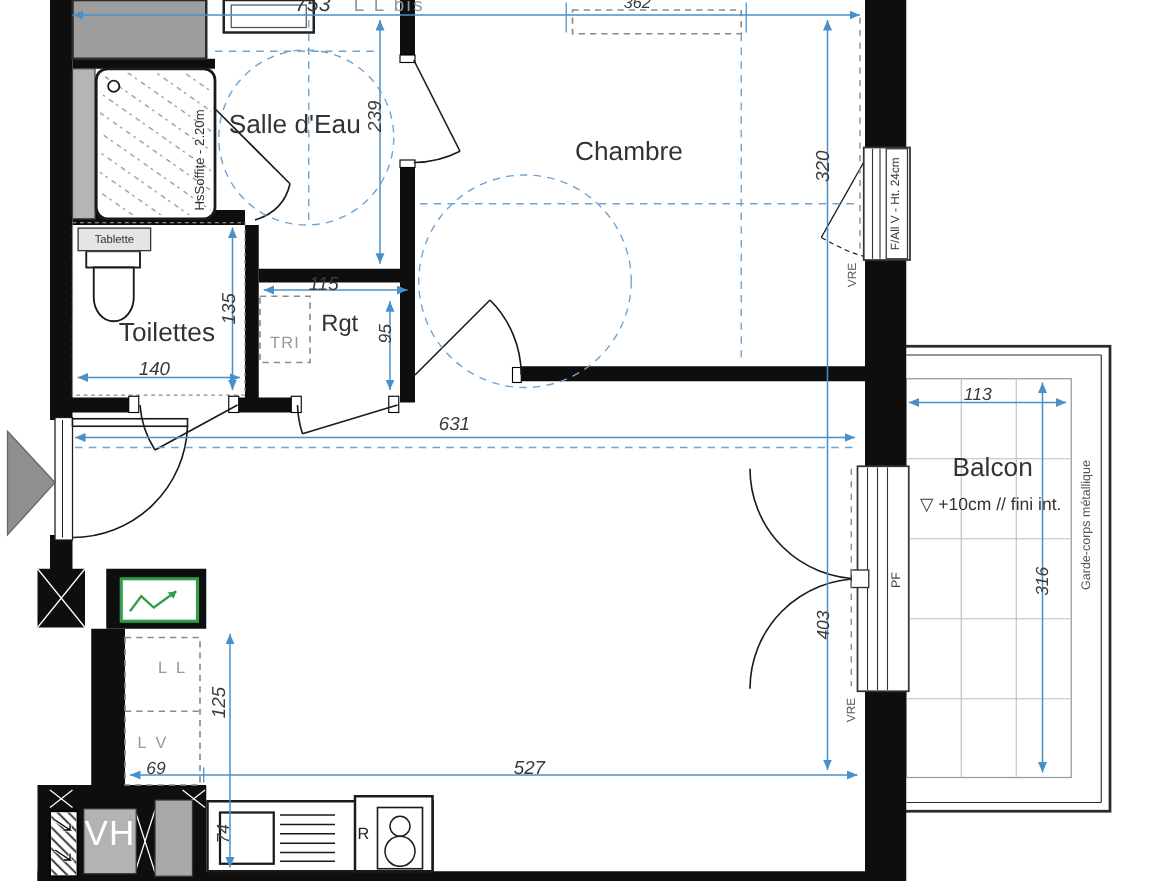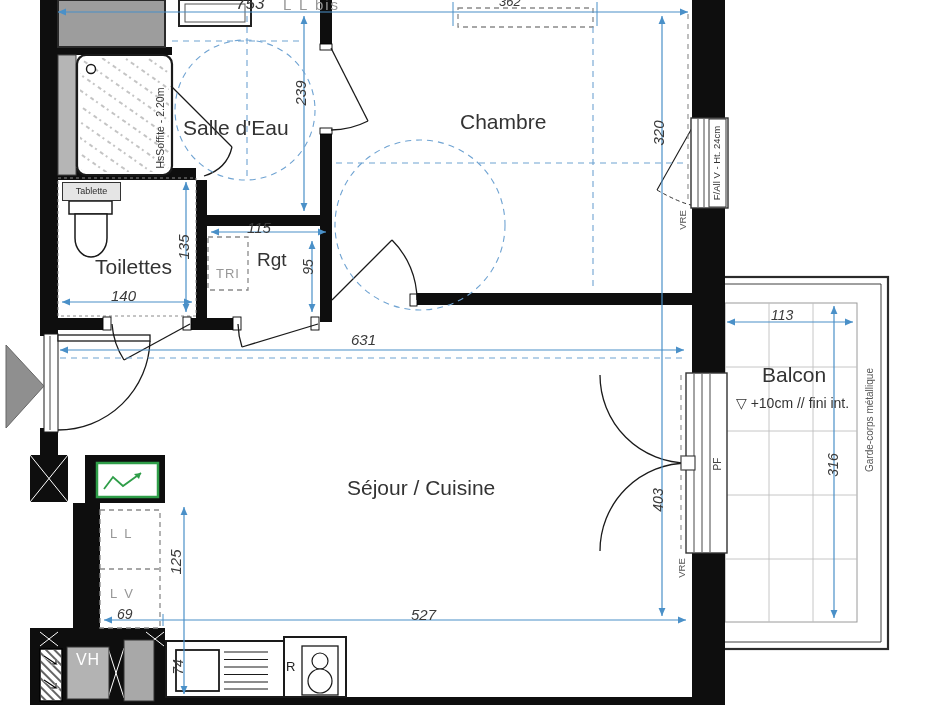--- a/index.html
+++ b/index.html
@@ -205,54 +205,53 @@
   <g stroke="#8a8a8a" stroke-width="1.1" fill="none" stroke-dasharray="5,5">
     <path d="M688,14 V203"></path>
     <path d="M681,375 V549"></path>
   </g>
 </svg>
 
   <div class="lbl dimtxt" style="left:236px;top:-6px;font-size:17px;">753</div>
   <div class="lbl gray" style="left:283px;top:-4px;font-size:15px;letter-spacing:2px;">L L bis</div>
   <div class="lbl dimtxt" style="left:499px;top:-6px;font-size:13px;">362</div>
 
-  <div class="lbl room" style="left:183px;top:116px;">Salle d'Eau</div>
+  <div class="lbl room" style="left:183px;top:88px;">Salle d'Eau</div>
   <div class="lbl rot" style="left:100px;top:120px;width:120px;font-size:10.5px;color:#333;">HsSoffite - 2.20m</div>
   <div class="lbl dimtxt rot" style="left:271px;top:85px;width:60px;">239</div>
 
   <div class="lbl room" style="left:460px;top:110px;">Chambre</div>
   <div class="lbl dimtxt rot" style="left:629px;top:125px;width:60px;">320</div>
   <div class="lbl rot" style="left:667px;top:155px;width:100px;font-size:9.5px;color:#333;">F/All V - Ht. 24cm</div>
   <div class="lbl rot" style="left:667px;top:212px;width:32px;font-size:9.5px;color:#555;">VRE</div>
 
   <div class="lbl boxed" style="left:62px;top:182px;width:57px;height:17px;line-height:17px;font-size:9px;">Tablette</div>
   <div class="lbl room" style="left:95px;top:255px;">Toilettes</div>
   <div class="lbl dimtxt rot" style="left:154px;top:239px;width:60px;">135</div>
   <div class="lbl dimtxt" style="left:111px;top:287px;">140</div>
 
   <div class="lbl dimtxt" style="left:247px;top:219px;">115</div>
   <div class="lbl gray" style="left:209px;top:254px;width:38px;text-align:center;font-size:13px;letter-spacing:1px;margin-top:12px;">TRI</div>
   <div class="lbl" style="left:257px;top:249px;font-size:19px;color:#333;">Rgt</div>
   <div class="lbl dimtxt rot" style="left:278px;top:259px;width:60px;font-size:14px;">95</div>
 
   <div class="lbl dimtxt" style="left:351px;top:331px;">631</div>
-  <div class="lbl room" style="left:347px;top:476px;">Séjour / Cuisine</div>
 
   <div class="lbl room" style="left:762px;top:363px;">Balcon</div>
   <div class="lbl" style="left:736px;top:395px;font-size:14px;color:#333;">▽ +10cm // fini int.</div>
   <div class="lbl dimtxt" style="left:771px;top:307px;font-size:14px;">113</div>
   <div class="lbl dimtxt rot" style="left:803px;top:457px;width:60px;font-size:14px;">316</div>
   <div class="lbl dimtxt rot" style="left:628px;top:492px;width:60px;font-size:14px;">403</div>
   <div class="lbl rot" style="left:702px;top:456px;width:32px;font-size:10px;color:#444;">PF</div>
   <div class="lbl rot" style="left:666px;top:560px;width:32px;font-size:9.5px;color:#555;">VRE</div>
   <div class="lbl rot" style="left:790px;top:412px;width:160px;font-size:10px;color:#555;">Garde-corps métallique</div>
 
-  <div class="lbl gray" style="left:110px;top:526px;width:40px;text-align:left;font-size:13px;letter-spacing:2px;">L L</div>
+  <div class="lbl gray" style="left:110px;top:526px;width:40px;text-align:right;font-size:13px;letter-spacing:2px;">L L</div>
   <div class="lbl gray" style="left:110px;top:586px;width:40px;text-align:left;font-size:13px;letter-spacing:2px;">L V</div>
   <div class="lbl dimtxt rot" style="left:146px;top:554px;width:60px;">125</div>
   <div class="lbl dimtxt" style="left:117px;top:606px;font-size:14px;">69</div>
   <div class="lbl dimtxt" style="left:411px;top:606px;">527</div>
   <div class="lbl dimtxt rot" style="left:148px;top:659px;width:60px;font-size:14px;">74</div>
 
   <div class="lbl" style="left:286px;top:659px;font-size:13px;color:#222;">R</div>
-  <div class="lbl" style="left:67px;top:651px;width:42px;text-align:center;font-size:16px;color:#fff;letter-spacing:1px;">VH</div>
+  <div class="lbl" style="left:67px;top:651px;width:42px;text-align:center;font-size:28px;color:#fff;letter-spacing:1px;">VH</div>
 
 </div>
 
 </body></html>

